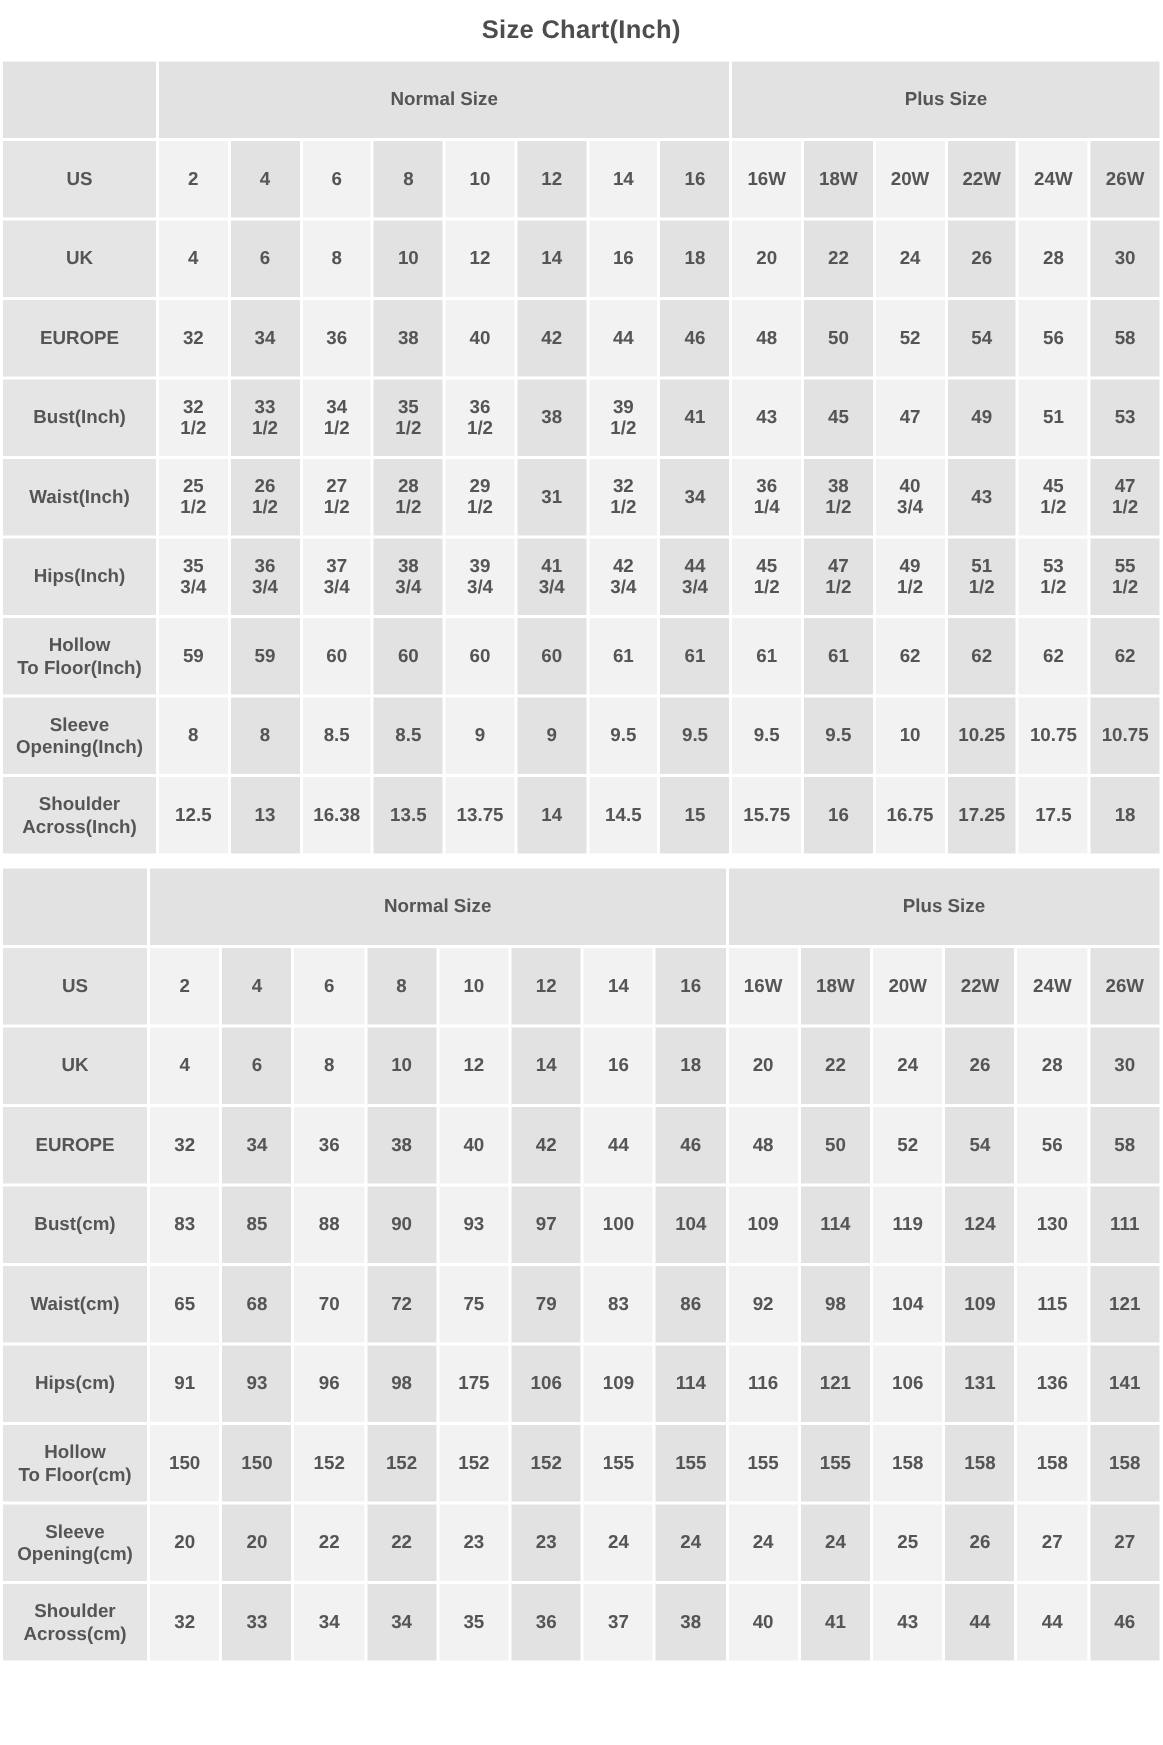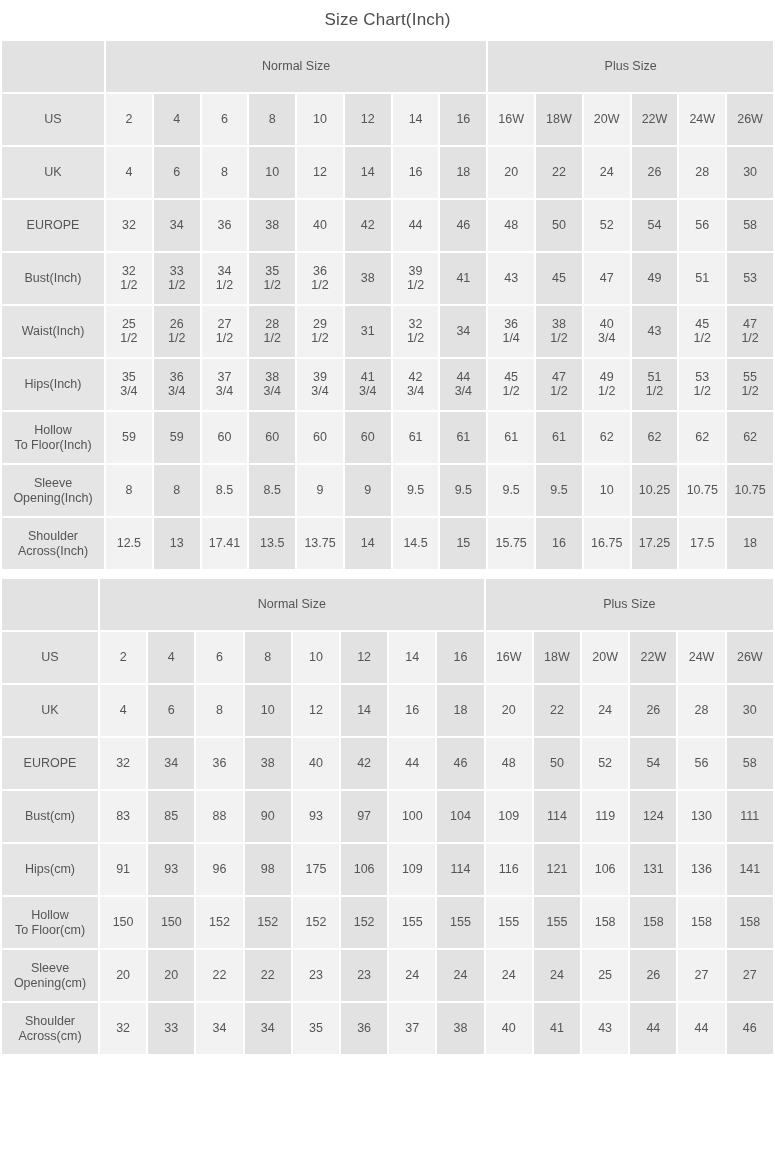--- a/index.html
+++ b/index.html
@@ -8,20 +8,21 @@
     background: #ffffff;
   }
   body {
     width: 775px;
     font-family: "Liberation Sans", sans-serif;
     color: #4a4a4a;
   }
   .page {
     width: 775px;
     box-sizing: border-box;
+    font-weight: bold;
   }
   .chart-title {
     text-align: center;
     font-size: 17px;
     color: #4d4d4d;
     padding: 10px 0 9px 0;
     letter-spacing: 0.2px;
   }
   table.size-table {
     width: 775px;
@@ -216,21 +217,21 @@
             <td class="dark">9.5</td>
             <td class="lite">10</td>
             <td class="dark">10.25</td>
             <td class="lite">10.75</td>
             <td class="dark">10.75</td>
           </tr>
           <tr class="r-std">
             <td class="rowlabel">Shoulder<br>Across(Inch)</td>
             <td class="lite">12.5</td>
             <td class="dark">13</td>
-            <td class="lite">17.41</td>
+            <td class="lite">16.38</td>
             <td class="dark">13.5</td>
             <td class="lite">13.75</td>
             <td class="dark">14</td>
             <td class="lite">14.5</td>
             <td class="dark">15</td>
             <td class="lite">15.75</td>
             <td class="dark">16</td>
             <td class="lite">16.75</td>
             <td class="dark">17.25</td>
             <td class="lite">17.5</td>
@@ -316,20 +317,37 @@
             <td class="lite">100</td>
             <td class="dark">104</td>
             <td class="lite">109</td>
             <td class="dark">114</td>
             <td class="lite">119</td>
             <td class="dark">124</td>
             <td class="lite">130</td>
             <td class="dark">111</td>
           </tr>
           <tr class="r-std">
+            <td class="rowlabel">Waist(cm)</td>
+            <td class="lite">65</td>
+            <td class="dark">68</td>
+            <td class="lite">70</td>
+            <td class="dark">72</td>
+            <td class="lite">75</td>
+            <td class="dark">79</td>
+            <td class="lite">83</td>
+            <td class="dark">86</td>
+            <td class="lite">92</td>
+            <td class="dark">98</td>
+            <td class="lite">104</td>
+            <td class="dark">109</td>
+            <td class="lite">115</td>
+            <td class="dark">121</td>
+          </tr>
+          <tr class="r-std">
             <td class="rowlabel">Hips(cm)</td>
             <td class="lite">91</td>
             <td class="dark">93</td>
             <td class="lite">96</td>
             <td class="dark">98</td>
             <td class="lite">175</td>
             <td class="dark">106</td>
             <td class="lite">109</td>
             <td class="dark">114</td>
             <td class="lite">116</td>

